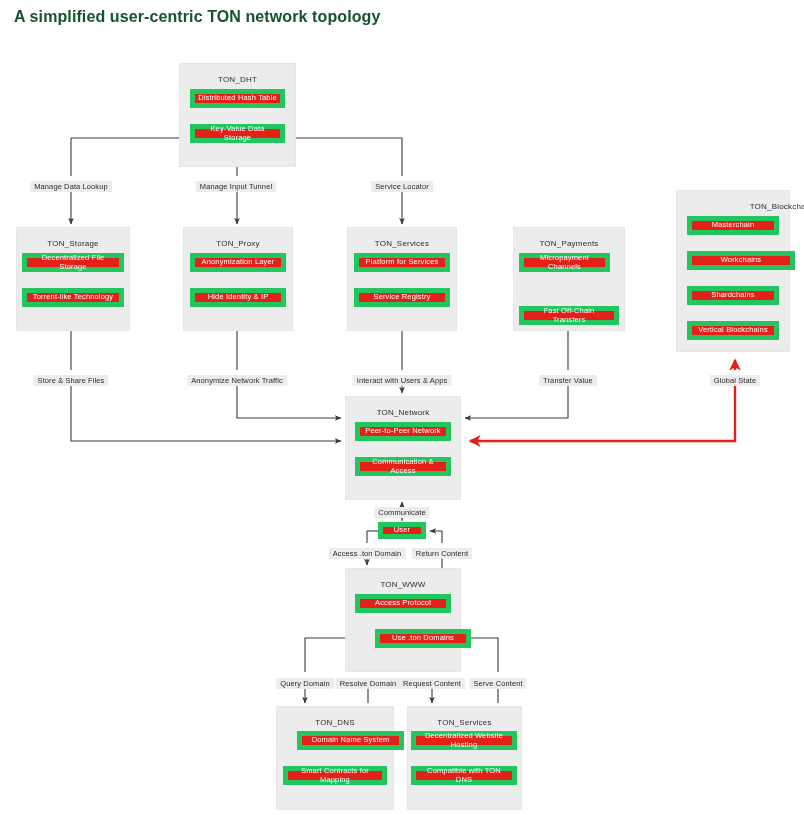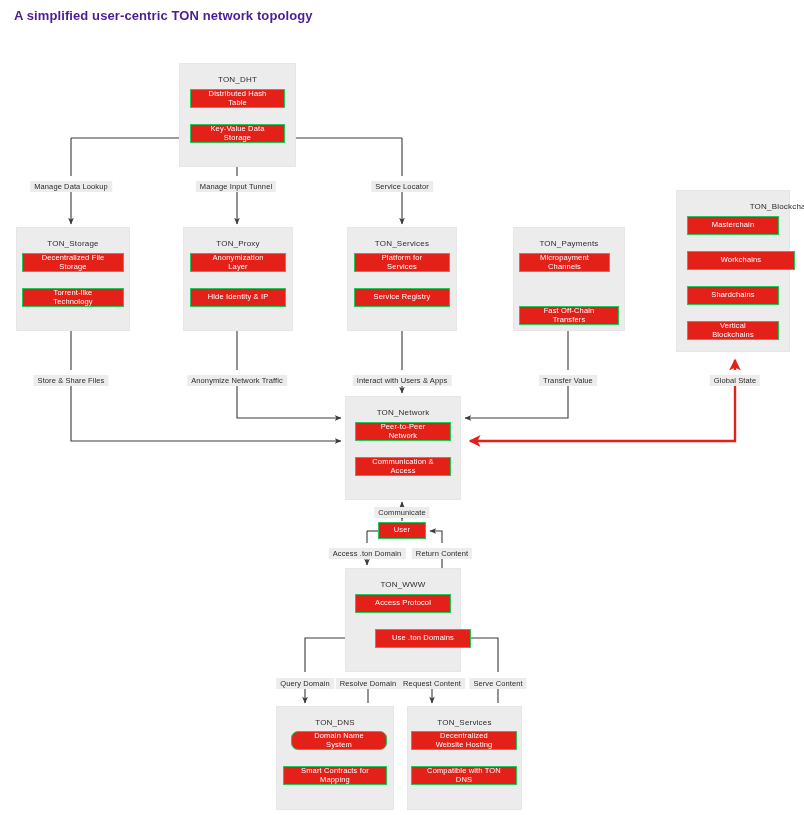--- a/index.html
+++ b/index.html
@@ -11,52 +11,52 @@
   #canvas {
     position: relative;
     width: 804px;
     height: 815px;
     background: #ffffff;
     overflow: hidden;
   }
   #page-title {
     position: absolute;
     left: 14px; top: 8px;
-    font-size: 13px;
+    font-size: 16px;
     font-weight: bold;
-    color: #4c1d95;
+    color: #14532d;
     letter-spacing: 0.1px;
   }
   .cluster {
     position: absolute;
     background: #ececec;
     border: 1px solid #e6e6e6;
   }
   .cluster-label {
     position: absolute;
     width: 100%;
     text-align: center;
     top: 11px;
     font-size: 8px;
     color: #2b2b2b;
     letter-spacing: 0.2px;
   }
   .nodebox {
     position: absolute;
     background: #e32119;
-    border: 1px solid #22c55e;
+    border: 5px solid #22c55e;
     color: #ffffff;
     font-size: 7.5px;
     display: flex;
     align-items: center;
     justify-content: center;
     text-align: center;
     letter-spacing: 0.15px;
     line-height: 1.1;
-    padding: 0 14px;
+    padding: 0 3px;
   }
   .edgelabel {
     position: absolute;
     background: #ececec;
     color: #2b2b2b;
     font-size: 7.5px;
     height: 11px;
     line-height: 11px;
     padding: 0 4px;
     white-space: nowrap;
@@ -195,21 +195,21 @@
       <div class="nodebox" style="left: 519px; top: 253px; width: 91px; height: 19px;">Micropayment Channels</div>
       <div class="nodebox" style="left: 519px; top: 288px; width: 100px; height: 19px; margin-top: 18px;">Fast Off-Chain Transfers</div>
       <div class="nodebox" style="left: 687px; top: 216px; width: 92px; height: 19px;">Masterchain</div>
       <div class="nodebox" style="left: 687px; top: 251px; width: 108px; height: 19px;">Workchains</div>
       <div class="nodebox" style="left: 687px; top: 286px; width: 92px; height: 19px;">Shardchains</div>
       <div class="nodebox" style="left: 687px; top: 321px; width: 92px; height: 19px;">Vertical Blockchains</div>
       <div class="nodebox" style="left: 355px; top: 422px; width: 96px; height: 19px;">Peer-to-Peer Network</div>
       <div class="nodebox" style="left: 355px; top: 457px; width: 96px; height: 19px;">Communication &amp; Access</div>
       <div class="nodebox" style="left: 355px; top: 594px; width: 96px; height: 19px;">Access Protocol</div>
       <div class="nodebox" style="left: 375px; top: 629px; width: 96px; height: 19px;">Use .ton Domains</div>
-      <div class="nodebox" style="left: 291px; top: 731px; width: 96px; height: 19px; border-radius: 7px;">Domain Name System</div>
+      <div class="nodebox" style="left: 297px; top: 731px; width: 107px; height: 19px;">Domain Name System</div>
       <div class="nodebox" style="left: 283px; top: 766px; width: 104px; height: 19px;">Smart Contracts for Mapping</div>
       <div class="nodebox" style="left: 411px; top: 731px; width: 106px; height: 19px;">Decentralized Website Hosting</div>
       <div class="nodebox" style="left: 411px; top: 766px; width: 106px; height: 19px;">Compatible with TON DNS</div>
       <div class="nodebox" style="left: 378px; top: 522px; width: 48px; height: 17px;">User</div>
     </div>
   <div id="labels">
       <div class="edgelabel" style="left: 71px; top: 181px;">Manage Data Lookup</div>
       <div class="edgelabel" style="left: 236px; top: 181px;">Manage Input Tunnel</div>
       <div class="edgelabel" style="left: 402px; top: 181px;">Service Locator</div>
       <div class="edgelabel" style="left: 71px; top: 375px;">Store &amp; Share Files</div>

